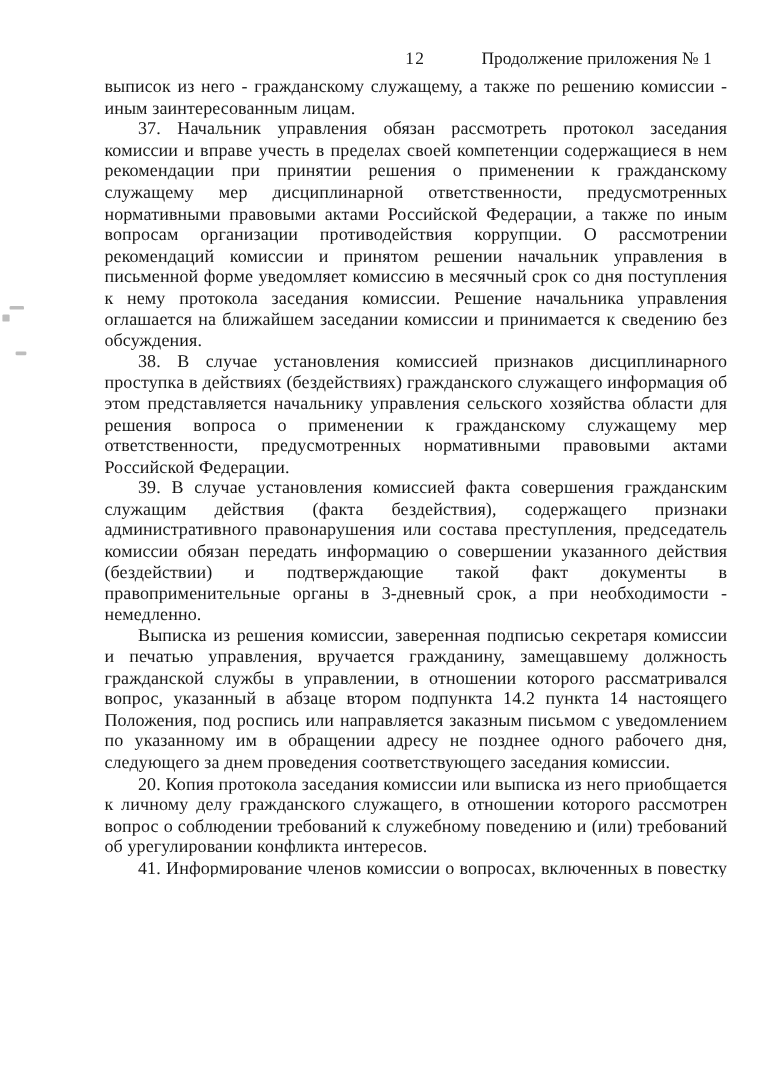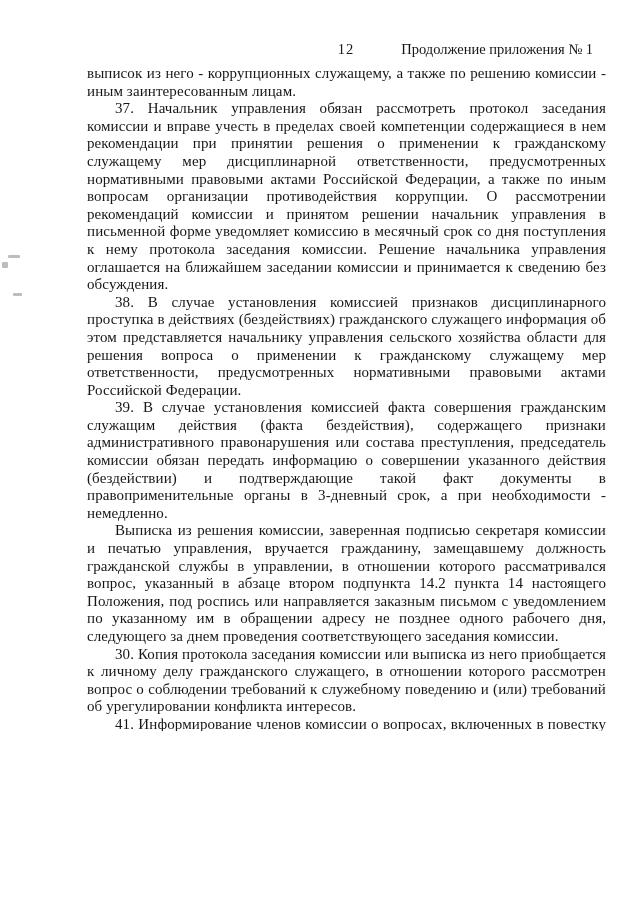--- a/index.html
+++ b/index.html
@@ -67,25 +67,25 @@
 </head>
 <body>
 
 <div class="page">
   <div class="header">
     <span class="page-number">12</span>
     <span class="header-continuation">Продолжение приложения № 1</span>
   </div>
 
   <div class="doc-body" id="doc-body">
-      <p class="">выписок из него - коррупционных служащему, а также по решению комиссии - иным заинтересованным лицам.</p>
+      <p class="">выписок из него - гражданскому служащему, а также по решению комиссии - иным заинтересованным лицам.</p>
       <p class="indent">37. Начальник управления обязан рассмотреть протокол заседания комиссии и вправе учесть в пределах своей компетенции содержащиеся в нем рекомендации при принятии решения о применении к гражданскому служащему мер дисциплинарной ответственности, предусмотренных нормативными правовыми актами Российской Федерации, а также по иным вопросам организации противодействия коррупции. О рассмотрении рекомендаций комиссии и принятом решении начальник управления в письменной форме уведомляет комиссию в месячный срок со дня поступления к нему протокола заседания комиссии. Решение начальника управления оглашается на ближайшем заседании комиссии и принимается к сведению без обсуждения.</p>
       <p class="indent">38. В случае установления комиссией признаков дисциплинарного проступка в действиях (бездействиях) гражданского служащего информация об этом представляется начальнику управления сельского хозяйства области для решения вопроса о применении к гражданскому служащему мер ответственности, предусмотренных нормативными правовыми актами Российской Федерации.</p>
       <p class="indent">39. В случае установления комиссией факта совершения гражданским служащим действия (факта бездействия), содержащего признаки административного правонарушения или состава преступления, председатель комиссии обязан передать информацию о совершении указанного действия (бездействии) и подтверждающие такой факт документы в правоприменительные органы в 3-дневный срок, а при необходимости - немедленно.</p>
       <p class="indent">Выписка из решения комиссии, заверенная подписью секретаря комиссии и печатью управления, вручается гражданину, замещавшему должность гражданской службы в управлении, в отношении которого рассматривался вопрос, указанный в абзаце втором подпункта 14.2 пункта 14 настоящего Положения, под роспись или направляется заказным письмом с уведомлением по указанному им в обращении адресу не позднее одного рабочего дня, следующего за днем проведения соответствующего заседания комиссии.</p>
-      <p class="indent">30. Копия протокола заседания комиссии или выписка из него приобщается к личному делу гражданского служащего, в отношении которого рассмотрен вопрос о соблюдении требований к служебному поведению и (или) требований об урегулировании конфликта интересов.</p>
+      <p class="indent">20. Копия протокола заседания комиссии или выписка из него приобщается к личному делу гражданского служащего, в отношении которого рассмотрен вопрос о соблюдении требований к служебному поведению и (или) требований об урегулировании конфликта интересов.</p>
       <p class="indent">41. Информирование членов комиссии о вопросах, включенных в повестку дня, о дате, времени и месте проведения заседания, ознакомление членов комиссии с материалами, представляемыми для обсуждения на заседании комиссии, осуществляются должностными лицами отдела кадрового обеспечения и государственной гражданской службы управления, ответственными за работу по профилактике коррупционных и иных правонарушений.</p>
     </div>
 
   <div class="artifact a1"></div>
   <div class="artifact a2"></div>
   <div class="artifact a3"></div>
 </div>
 
 </body></html>

